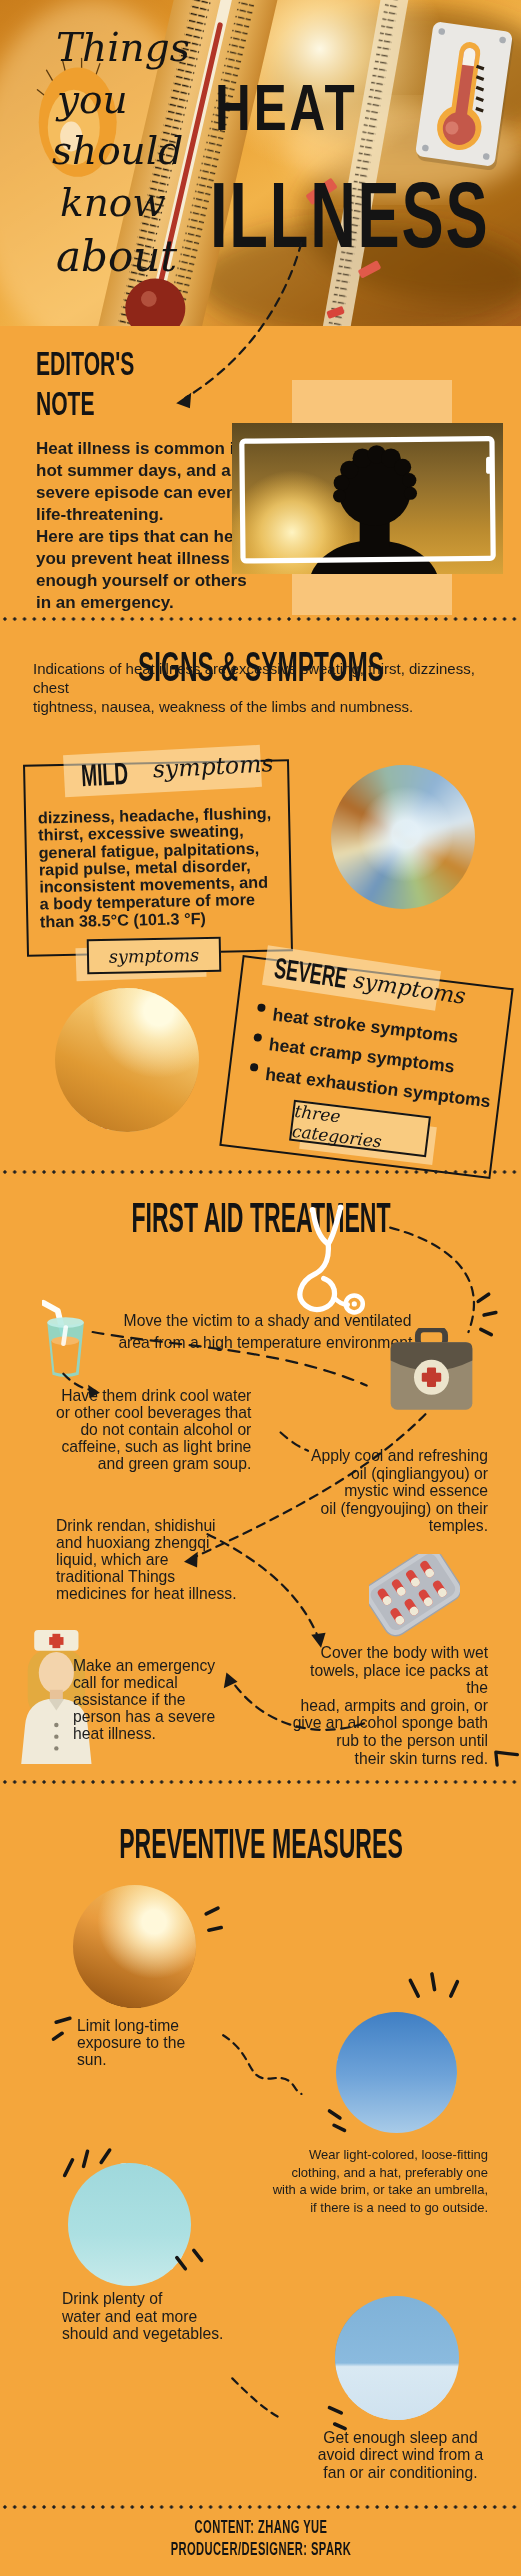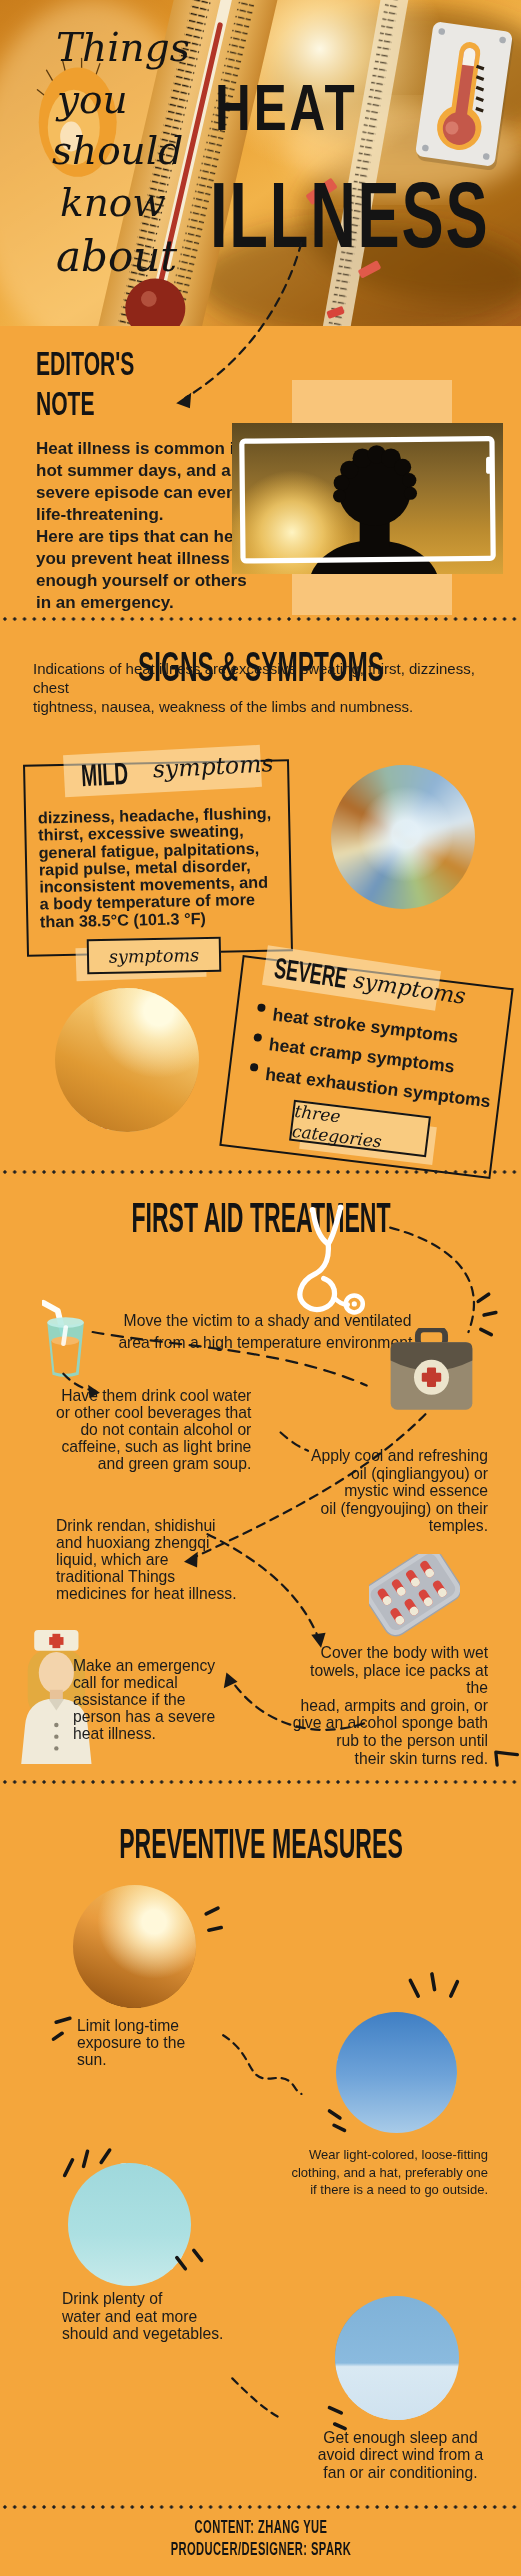--- a/index.html
+++ b/index.html
@@ -410,20 +410,21 @@
       </g>
       <path d="M28,78 l-14,12 6,10 10,-5 2,50 40,-8 -2,-48 10,1 4,-11 -16,-8 q-20,12 -40,7 z" fill="#1f9e62"></path>
       <path d="M84,64 l-16,13 7,11 11,-6 4,56 44,-9 -4,-52 12,2 5,-12 -19,-9 q-22,13 -44,6 z" fill="#2565c4"></path>
       <path d="M140,50 l-15,12 7,11 10,-5 6,60 42,-10 -6,-54 11,1 4,-11 -17,-8 q-20,11 -42,4 z" fill="#f2d33c"></path>
     </svg>
   </div>
 
   <div class="abs txt right" style="left:240px;top:2146px;width:248px;font-size:13px;line-height:17.6px;">
     <div>Wear light-colored, loose-fitting</div>
     <div>clothing, and a hat, preferably one</div>
+    <div>with a wide brim, or take an umbrella,</div>
     <div>if there is a need to go outside.</div>
   </div>
 
   <div class="abs circle" style="left:68px;top:2163px;width:123px;height:123px;">
     <div style="position:absolute;inset:0;background:linear-gradient(180deg,#9fd8dc 0%,#ace0e2 58%,#c6eaea 100%);"></div>
     <svg class="svgfill" viewBox="0 0 188 188">
       <g>
         <line x1="64" y1="60" x2="86" y2="-4" stroke="#ffffff" stroke-width="8"></line>
         <line x1="64" y1="60" x2="86" y2="-4" stroke="#f3c73d" stroke-width="8" stroke-dasharray="9 8"></line>
         <rect x="36" y="52" width="62" height="110" rx="10" fill="rgba(255,255,255,0.55)" stroke="rgba(255,255,255,0.9)" stroke-width="3"></rect>

